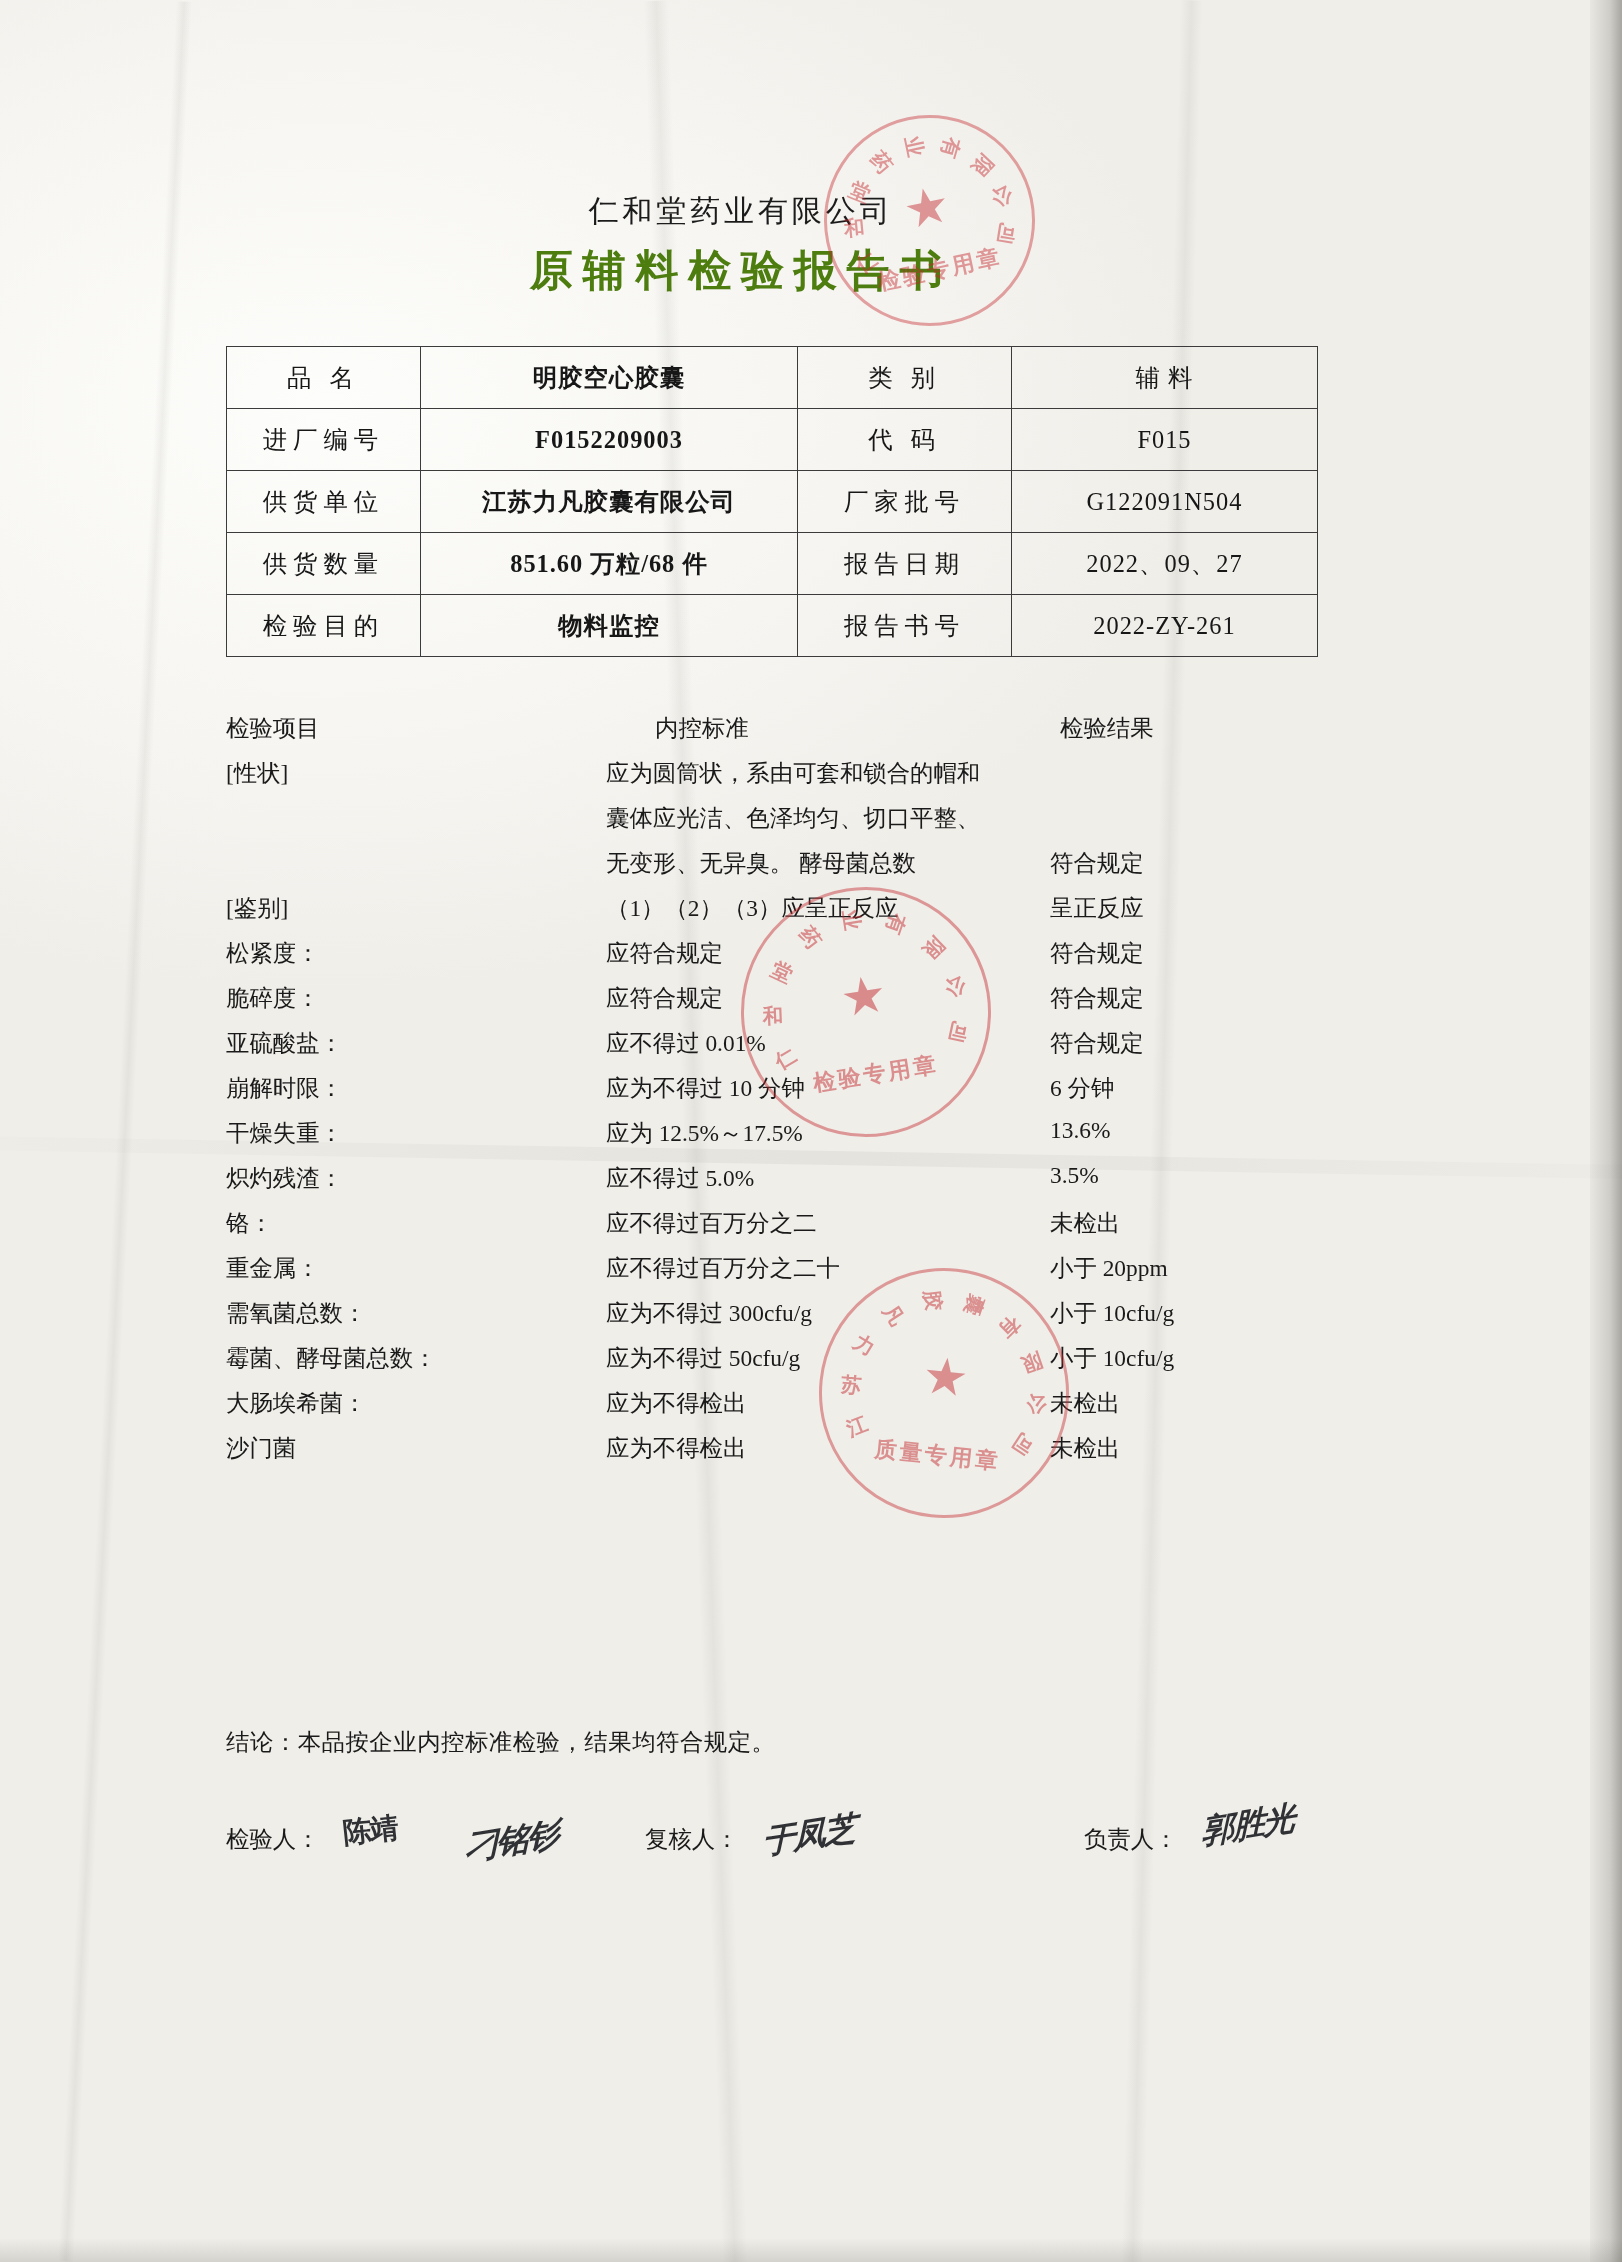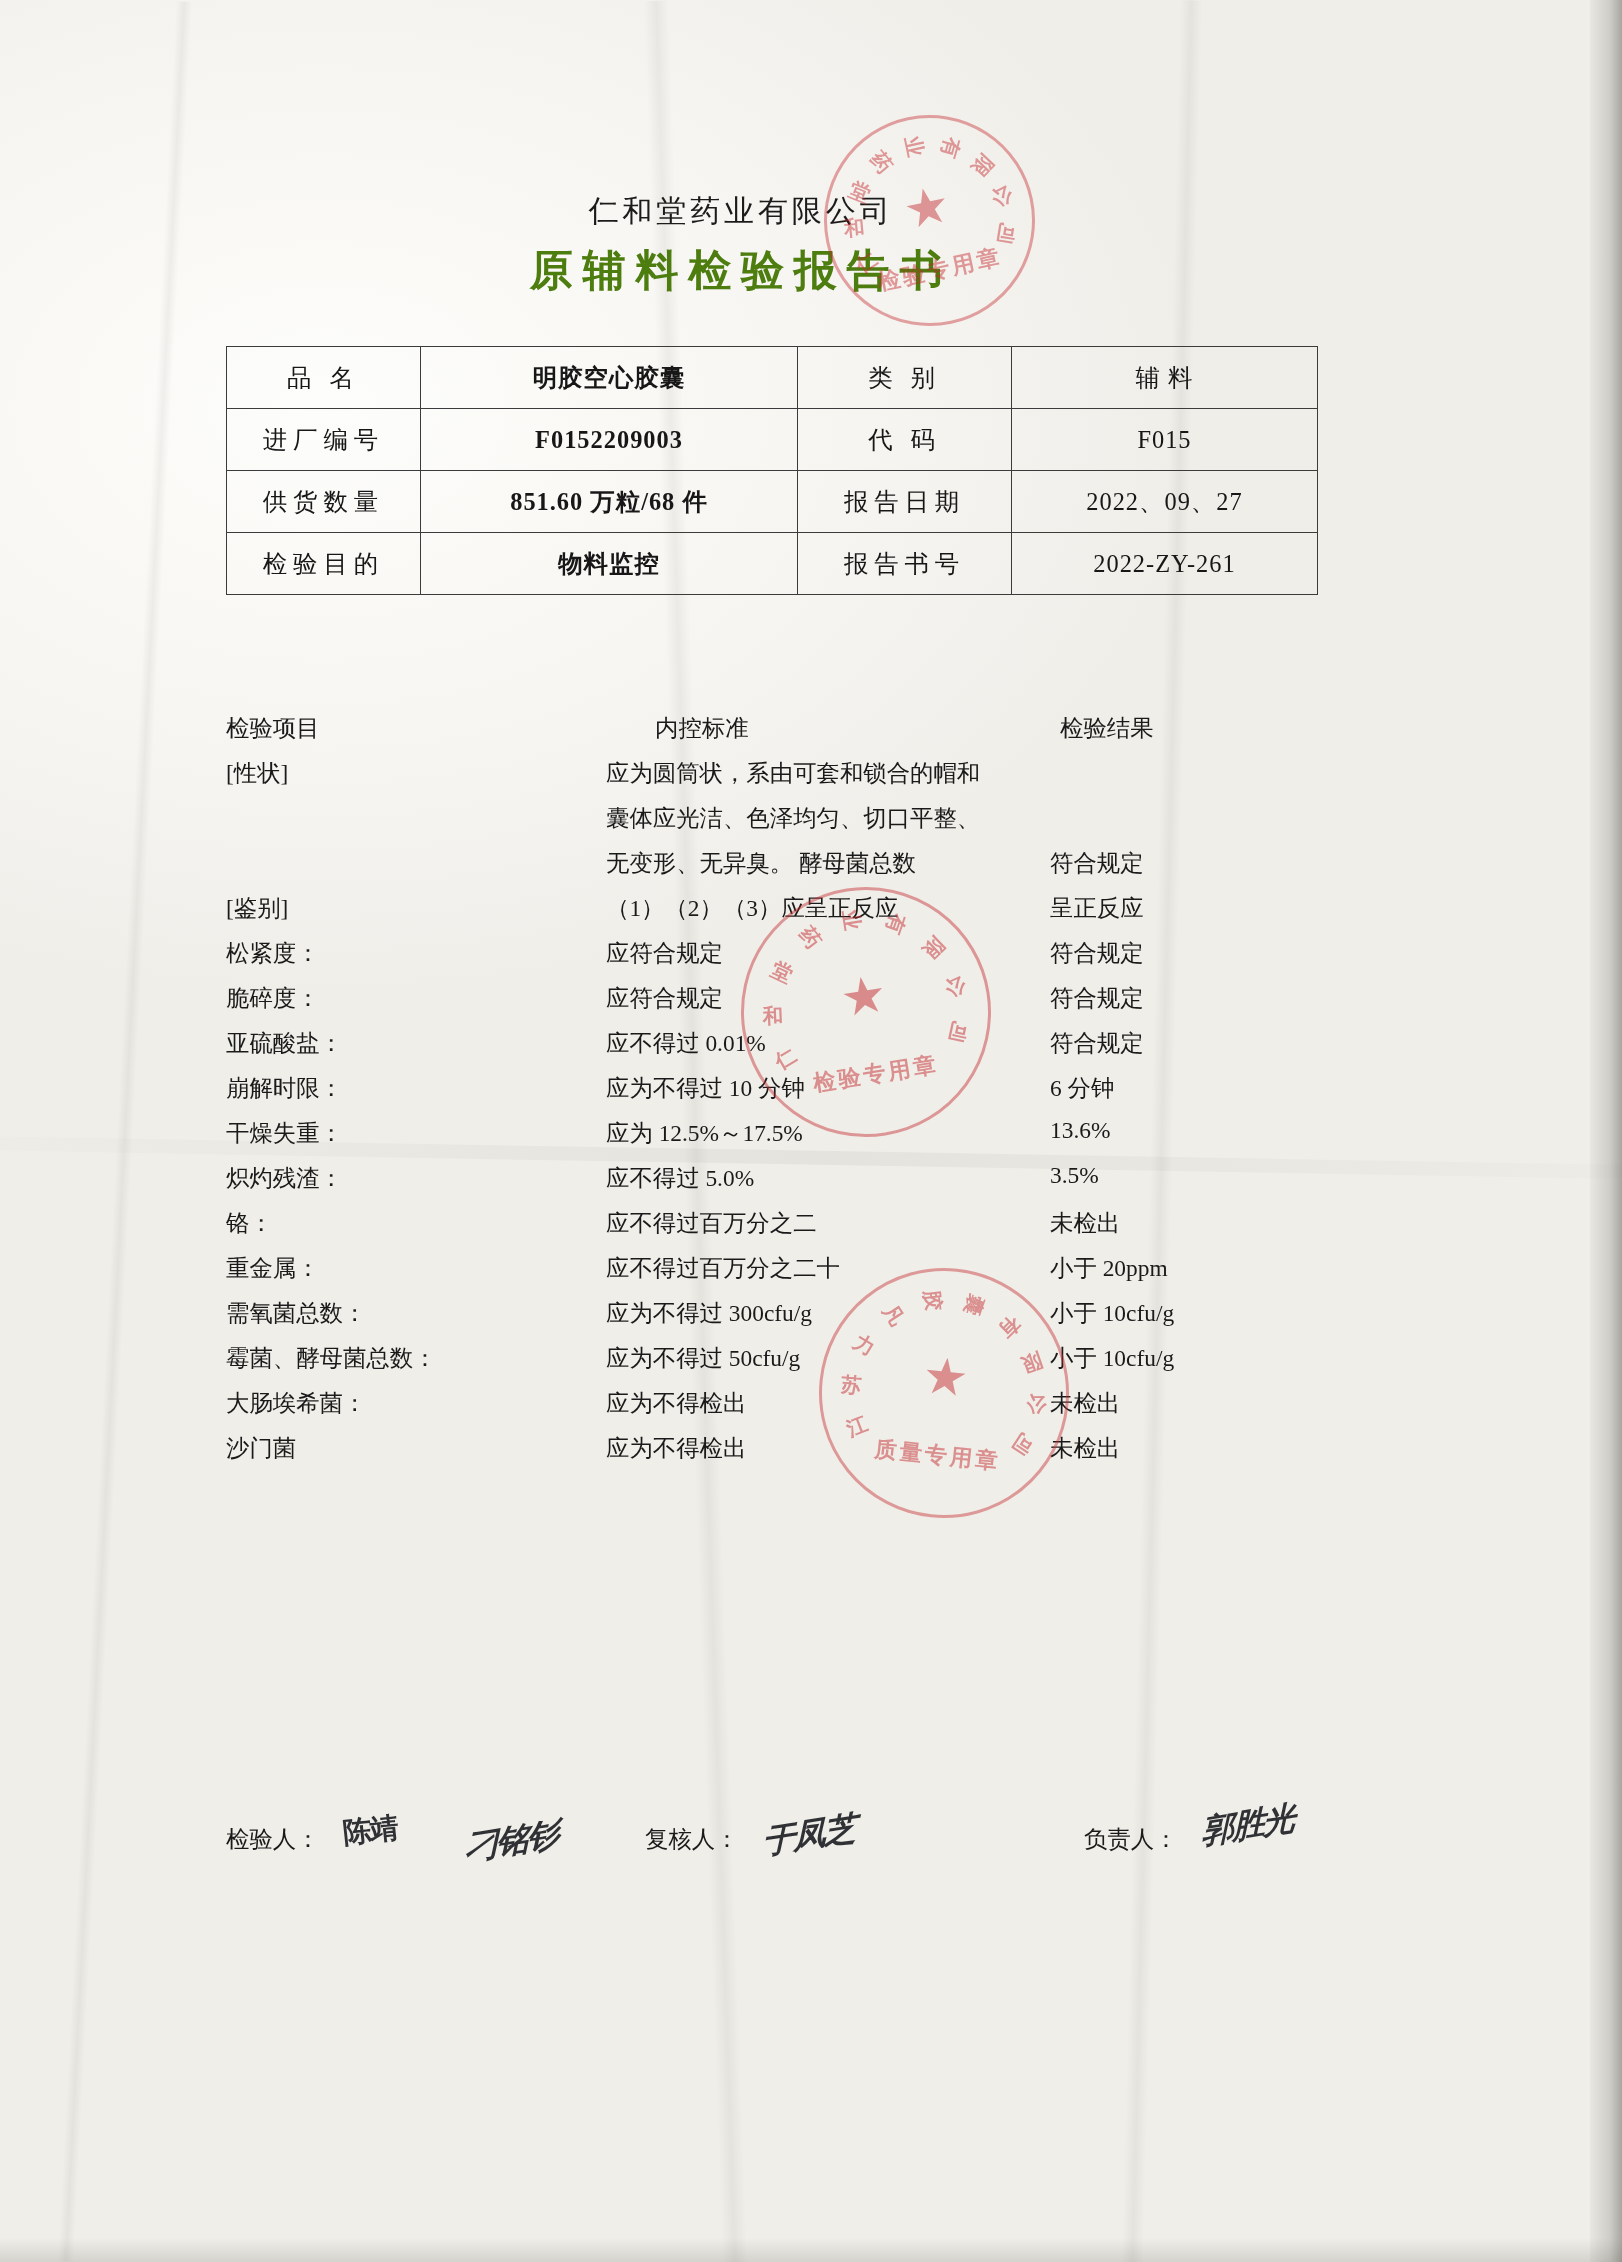--- a/index.html
+++ b/index.html
@@ -269,20 +269,26 @@
           <td class="lbl2">类    别</td>
           <td class="val2">辅  料</td>
         </tr>
         <tr>
           <td class="lbl">进厂编号</td>
           <td class="val">F0152209003</td>
           <td class="lbl2">代    码</td>
           <td class="val2">F015</td>
         </tr>
         <tr>
+          <td class="lbl">供货单位</td>
+          <td class="val">江苏力凡胶囊有限公司</td>
+          <td class="lbl2">厂家批号</td>
+          <td class="val2">G122091N504</td>
+        </tr>
+        <tr>
           <td class="lbl">供货数量</td>
           <td class="val">851.60 万粒/68 件</td>
           <td class="lbl2">报告日期</td>
           <td class="val2">2022、09、27</td>
         </tr>
         <tr>
           <td class="lbl">检验目的</td>
           <td class="val">物料监控</td>
           <td class="lbl2">报告书号</td>
           <td class="val2">2022-ZY-261</td>
@@ -371,20 +377,21 @@
         <span class="c-std">应为不得检出</span>
         <span class="c-res">未检出</span>
       </div>
       <div class="row">
         <span class="c-item">沙门菌</span>
         <span class="c-std">应为不得检出</span>
         <span class="c-res">未检出</span>
       </div>
     </div>
 
+  <div class="conclusion">结论：本品按企业内控标准检验，结果均符合规定。</div>
 
   <div id="sign-row">
     <span class="sig-label" style="left:0;">检验人：</span>
     <span class="sig-ink" style="left:117px; top:2px;">陈靖</span>
     <span class="sig-ink b" style="left:239px; top:9.8px;">刁铭钐</span>
     <span class="sig-label" style="left:419px;">复核人：</span>
     <span class="sig-ink b" style="left:536px; top:3.9px;">于凤芝</span>
     <span class="sig-label" style="left:858px;">负责人：</span>
     <span class="sig-ink b" style="left:975px; top:-5.9px;">郭胜光</span>
   </div>

